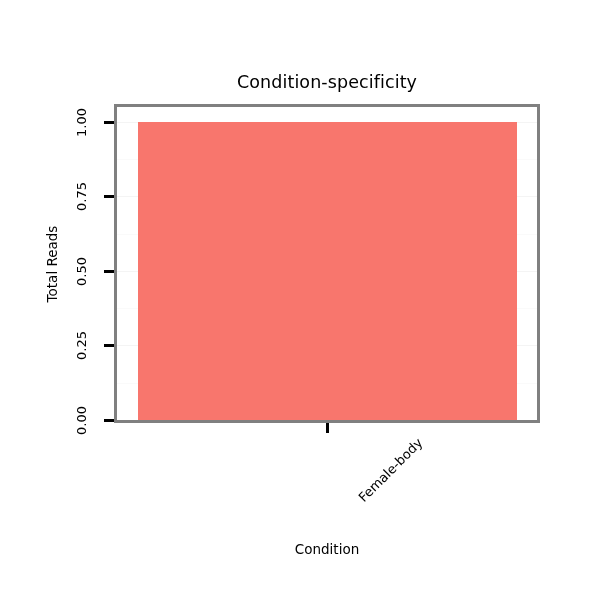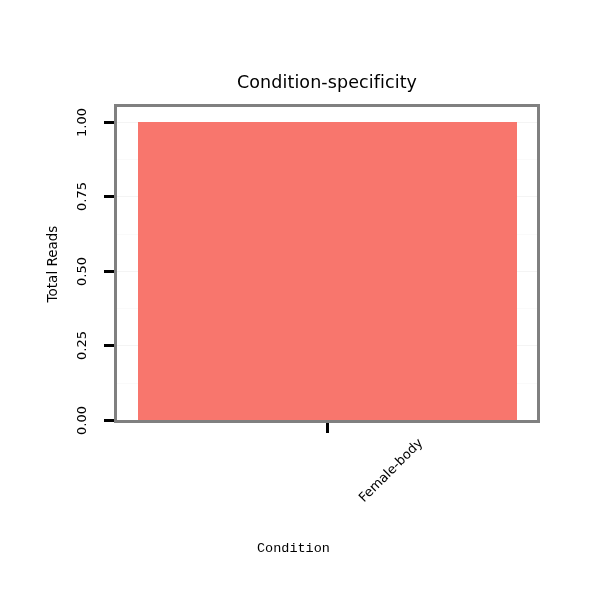--- a/index.html
+++ b/index.html
@@ -119,21 +119,21 @@
     text-align: center;
     width: 200px;
     height: 18px;
     line-height: 18px;
   }
   #x-axis-title {
     position: absolute;
     font-size: 13.5px;
     color: #000000;
     white-space: nowrap;
-    font-family: Liberation Mono, monospace;
+    text-align: center;
   }
 </style>
 </head>
 <body>
 
 <div id="plot-root">
 
   <div id="chart-title" style="margin-left: 0px; left: 27px;">Condition-specificity</div>
 
   <div id="y-axis-title" style="left:-48px; top:255px;">Total Reads</div>

